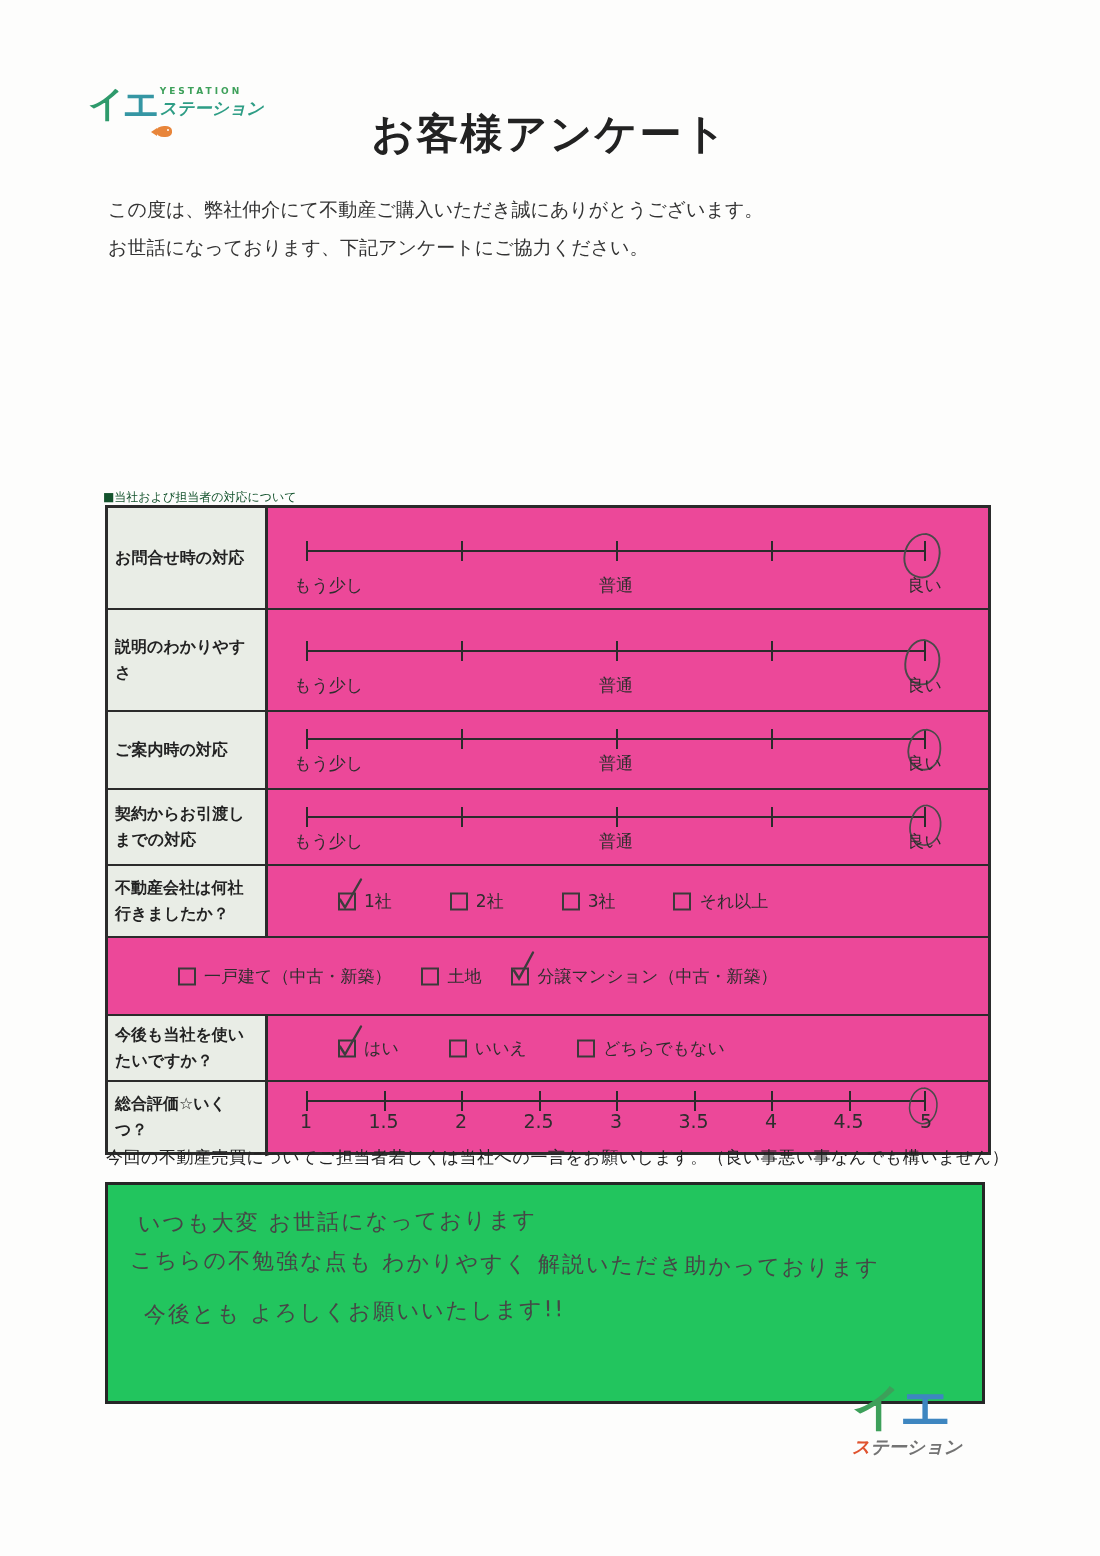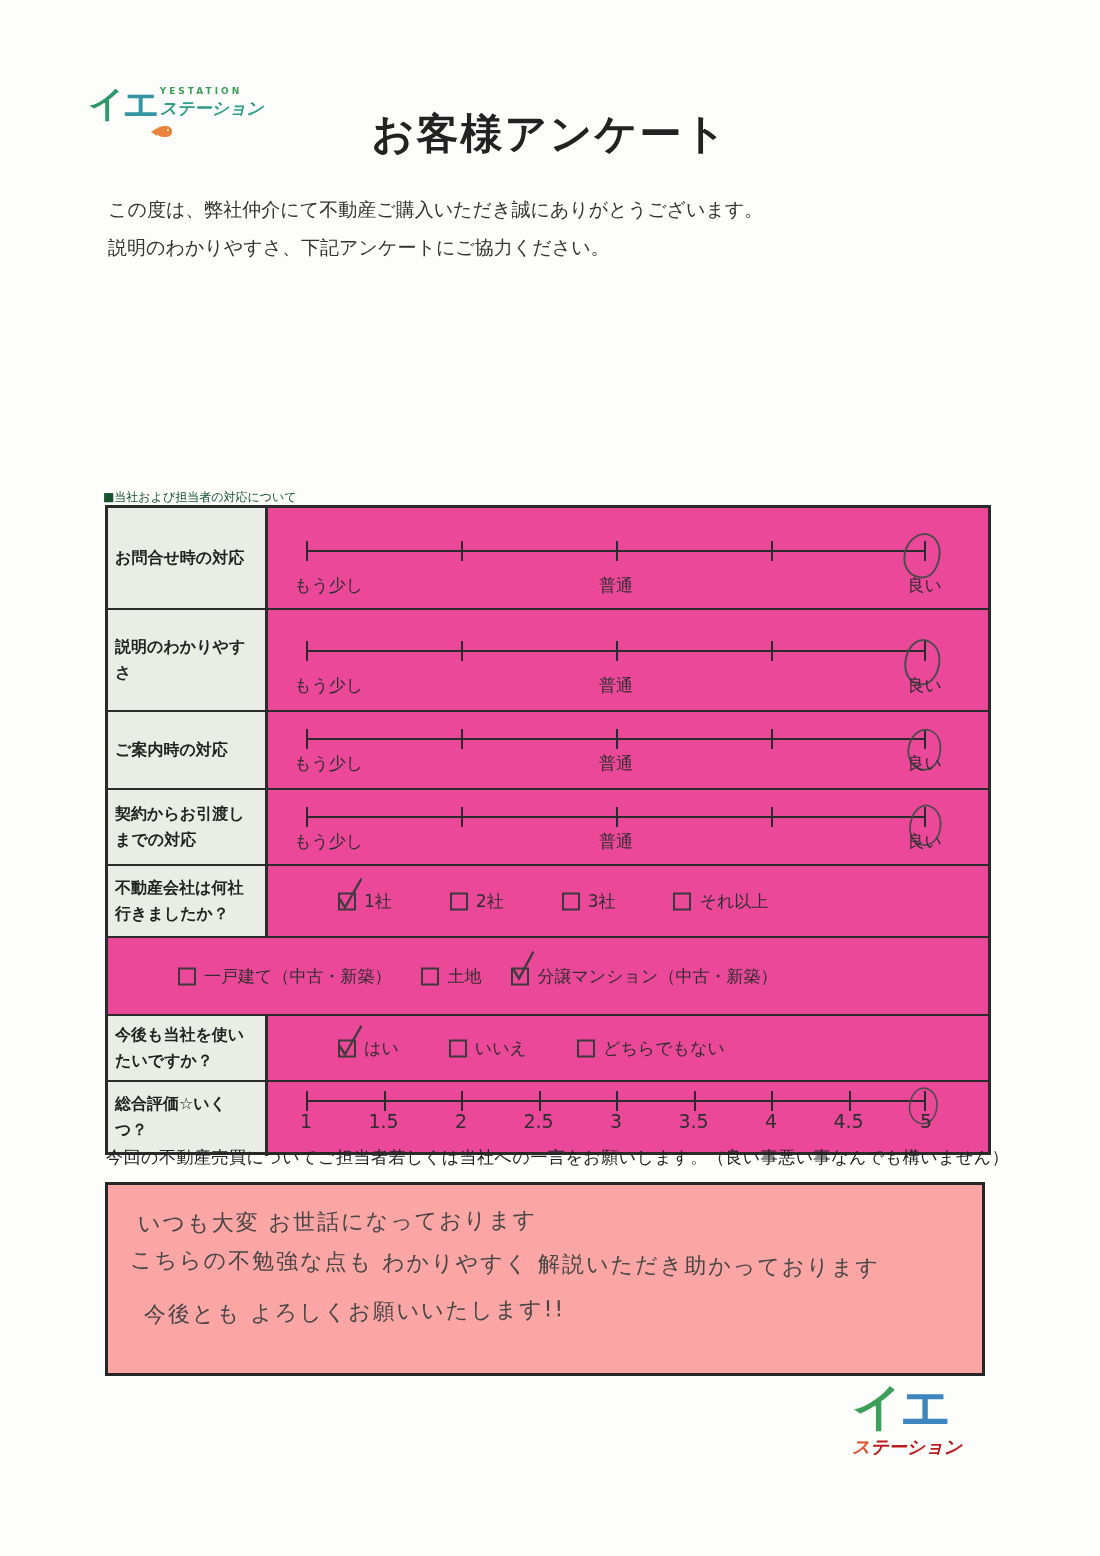--- a/index.html
+++ b/index.html
@@ -65,54 +65,54 @@
   .choices{position:absolute;left:38px;top:50%;transform:translateY(-50%);display:flex;align-items:center;font-size:17px;white-space:nowrap;padding-left:32px;}
   .choice{display:flex;align-items:center;cursor:pointer;}
   .r5 .choice{margin-right:58px;}
   .r6 .choice{margin-right:30px;}
   .r7 .choice{margin-right:50px;}
   .cbox{width:14px;height:14px;border:2px solid #3a3a3a;margin-right:8px;position:relative;flex:none;}
   .checkmark{position:absolute;left:-4px;top:-17px;width:30px;height:34px;overflow:visible;}
   .checkmark path{fill:none;stroke:#3d3d3d;stroke-width:2.4;stroke-linecap:round;}
   
   .comment-prompt{position:absolute;left:106px;top:1146px;font-size:17px;font-weight:normal;color:#222;letter-spacing:0.5px;}
-  .comment-box{position:absolute;left:105px;top:1182px;width:880px;height:194px;border:3px solid #262626;box-sizing:border-box;background:#fca5a5;}
+  .comment-box{position:absolute;left:105px;top:1182px;width:880px;height:222px;border:3px solid #262626;box-sizing:border-box;background:#22c55e;}
   .hw{position:absolute;font-size:22px;color:#464646;letter-spacing:2px;white-space:nowrap;}
   .hw1{left:30px;top:22px;transform:rotate(-0.6deg);}
   .hw2{left:22px;top:64px;transform:rotate(0.6deg);}
   .hw3{left:36px;top:112px;transform:rotate(-0.8deg);}
   
   .logo-bottom{position:absolute;left:852px;top:1382px;text-align:left;}
   .blogo-ie{font-size:50px;font-weight:bold;line-height:1;letter-spacing:-3px;}
   .blogo-ie .i{color:#3da05a;}
   .blogo-ie .e{color:#3e86c0;}
   .blogo-station{font-size:18px;font-weight:bold;margin-top:3px;font-style:italic;}
   .blogo-station .su{color:#e0532f;}
-  .blogo-station .rest{color:#b91c1c;text-align:right;}
+  .blogo-station .rest{color:#737373;text-align:right;}
 </style>
 </head>
 <body>
 
 <div class="page">
 
   <div class="logo-top">
     <div class="lt-row">
       <span class="lt-ie"><span class="i">イ</span><span class="e">エ</span></span>
       <span class="lt-right">
         <span class="lt-roman">YESTATION</span>
         <span class="lt-station">ステーション</span>
       </span>
     </div>
     <div class="fish"></div>
   </div>
 
   <div class="title">お客様アンケート</div>
   <div class="intro">
     <div>この度は、弊社仲介にて不動産ご購入いただき誠にありがとうございます。</div>
-    <div>説明のわかりやすさ、下記アンケートにご協力ください。</div>
+    <div>お世話になっております、下記アンケートにご協力ください。</div>
   </div>
 
   <div class="section-header">■当社および担当者の対応について</div>
 
   <div class="s-table">
 
     <div class="t-row r1">
       <div class="t-label">
           <span>お問合せ時の対応</span>
         </div>

